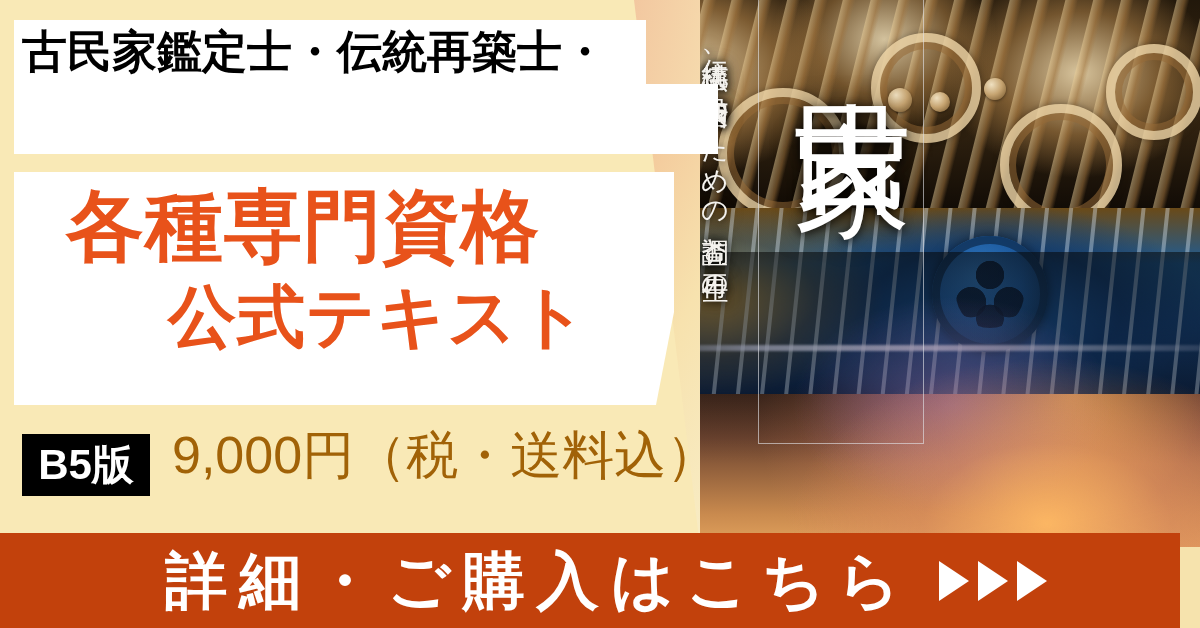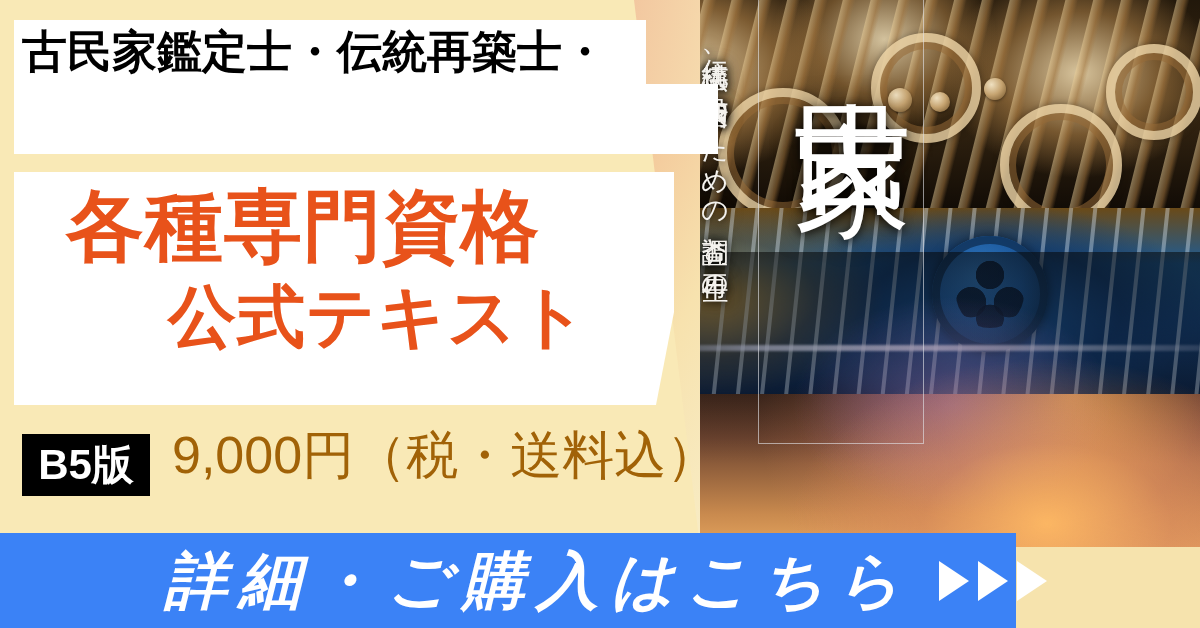--- a/index.html
+++ b/index.html
@@ -175,23 +175,22 @@
     letter-spacing:0px;
   }
   .price-text{
     position:absolute;left:172px;top:424px;
     font-size:52px;font-weight:400;color:#a16207;line-height:62px;
     letter-spacing:0px;white-space:nowrap;
   }
 
   
   .cta-bar{
-    position:absolute;left:0;top:533px;width:1016px;height:95px;
-    background:#3b82f6;
-    font-style:italic;
+    position:absolute;left:0;top:533px;width:1180px;height:95px;
+    background:#c2410c;
   }
   .cta-inner{
     position:absolute;left:0;top:0;width:1200px;height:95px;
     display:flex;align-items:center;justify-content:center;gap:26px;
   }
   .cta-text{
     font-size:62px;font-weight:700;color:#ffffff;
     letter-spacing:12px;line-height:1;white-space:nowrap;
     padding-left:12px;
   }

